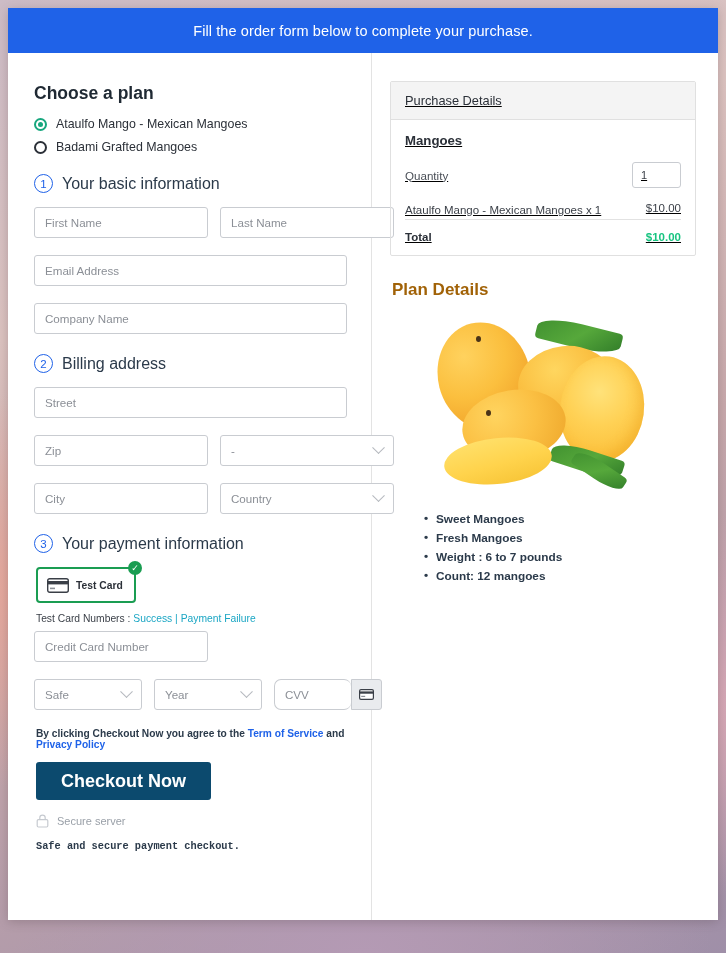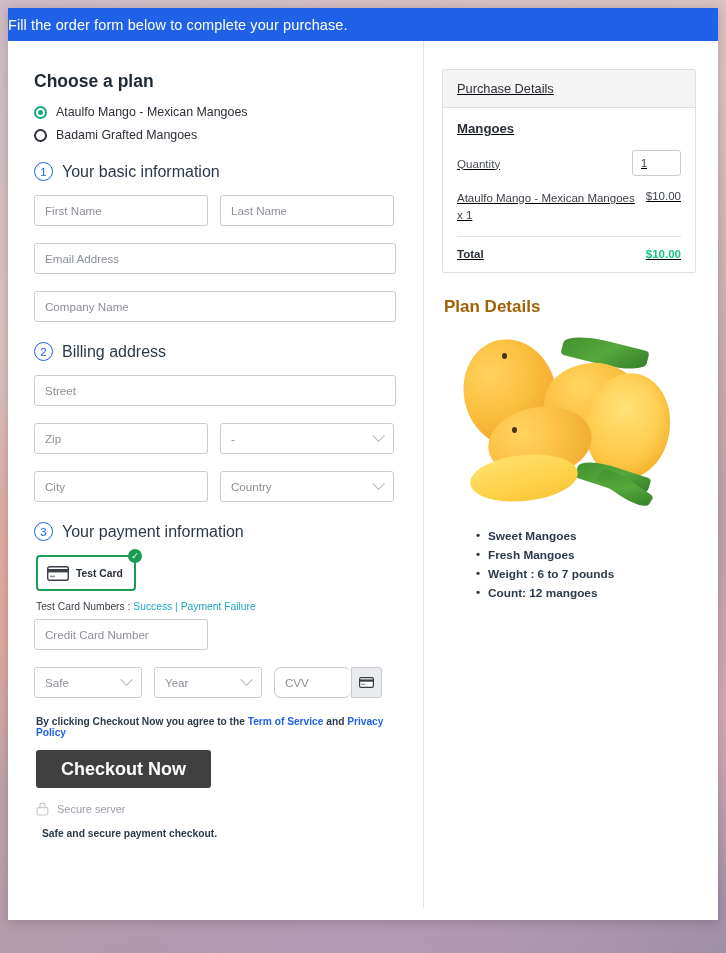--- a/index.html
+++ b/index.html
@@ -27,37 +27,37 @@
     top: 8px;
     width: 710px;
     height: 912px;
     background: #ffffff;
     box-shadow: 0 2px 10px rgba(80,60,70,.28);
     overflow: hidden;
   }
 
   
   .banner {
-    height: 33px;
+    height: 45px;
     background: #1f62e8;
     color: #ffffff;
     display: flex;
     align-items: center;
-    justify-content: flex-start;
+    justify-content: center;
     font-size: 14.5px;
     letter-spacing: .1px;
   }
 
   
   .body-cols {
     display: flex;
     height: 867px;
   }
   .col-left {
-    width: 416px;
+    width: 364px;
     padding: 30px 24px 0 26px;
     border-right: 1px solid #e3e3e3;
   }
   .col-right {
     flex: 1;
     padding: 28px 22px 0 18px;
   }
 
   
   .plan-title {
@@ -203,21 +203,21 @@
   
   .terms {
     font-size: 10.2px;
     color: #2b3a4a;
     font-weight: bold;
     margin: 18px 0 12px 2px;
   }
   .terms a { color: #1f62e8; text-decoration: none; }
   .checkout {
     width: 175px; height: 38px;
-    background: #404040;
+    background: #0c4a6e;
     color: #fff;
     border: none;
     border-radius: 3px;
     font-size: 18px;
     font-weight: bold;
     font-family: "Liberation Sans", sans-serif;
     margin-left: 2px;
     cursor: pointer;
   }
   .secure {
@@ -225,21 +225,22 @@
     align-items: center;
     gap: 8px;
     margin: 14px 0 12px 2px;
     font-size: 11px;
     color: #9aa0a8;
   }
   .safe {
     font-size: 10.3px;
     color: #2b3a4a;
     font-weight: bold;
-    margin-left: 8px;
+    margin-left: 2px;
+    font-family: Liberation Mono, monospace;
   }
 
   
   .pd-card {
     border: 1px solid #e0e0e0;
     border-radius: 2px;
     text-decoration: underline;
   }
   .pd-head {
     background: #f4f4f4;
@@ -271,21 +272,21 @@
     padding-left: 8px;
     font-size: 11px;
     color: #3a3f47;
   }
   .pd-line {
     display: flex;
     justify-content: space-between;
     gap: 4px;
     font-size: 11.5px;
     color: #3a3f47;
-    padding-bottom: 13px;
+    padding-bottom: 0;
     border-bottom: 1px solid #e2e2e2;
   }
   .pd-line .name { line-height: 1.45; }
   .pd-line .price { white-space: nowrap; }
   .pd-total {
     display: flex;
     justify-content: space-between;
     padding-top: 11px;
     font-size: 11.5px;
     font-weight: bold;

